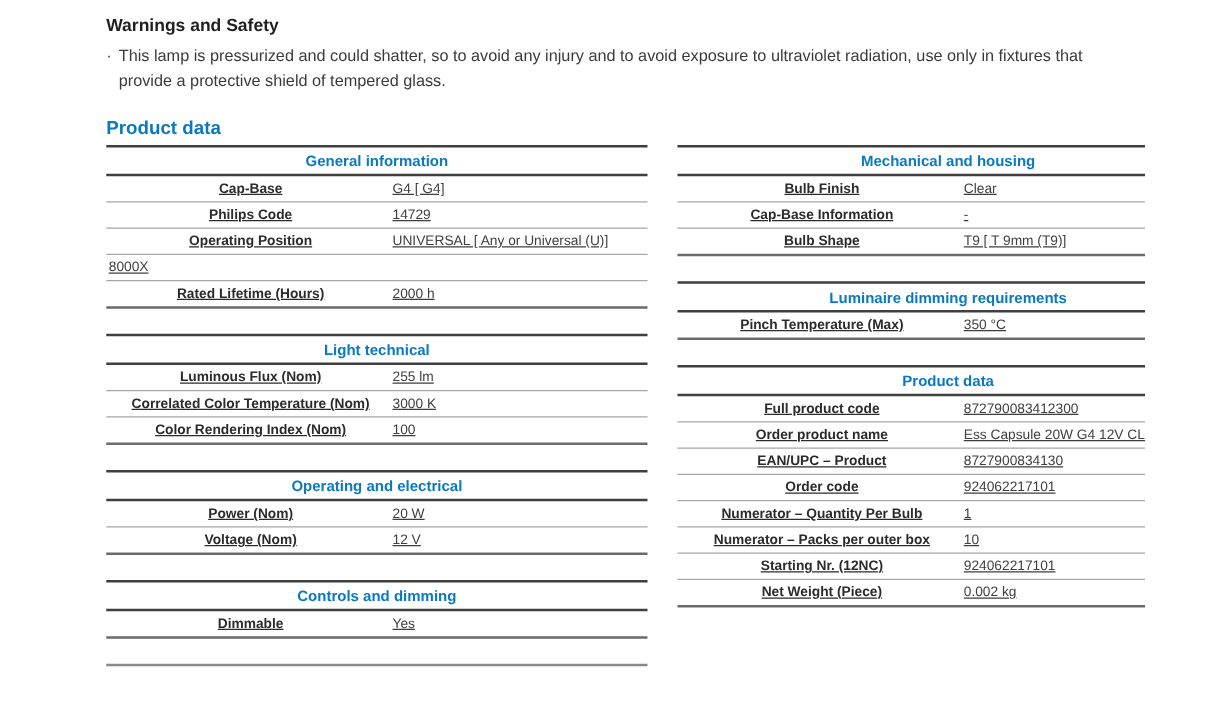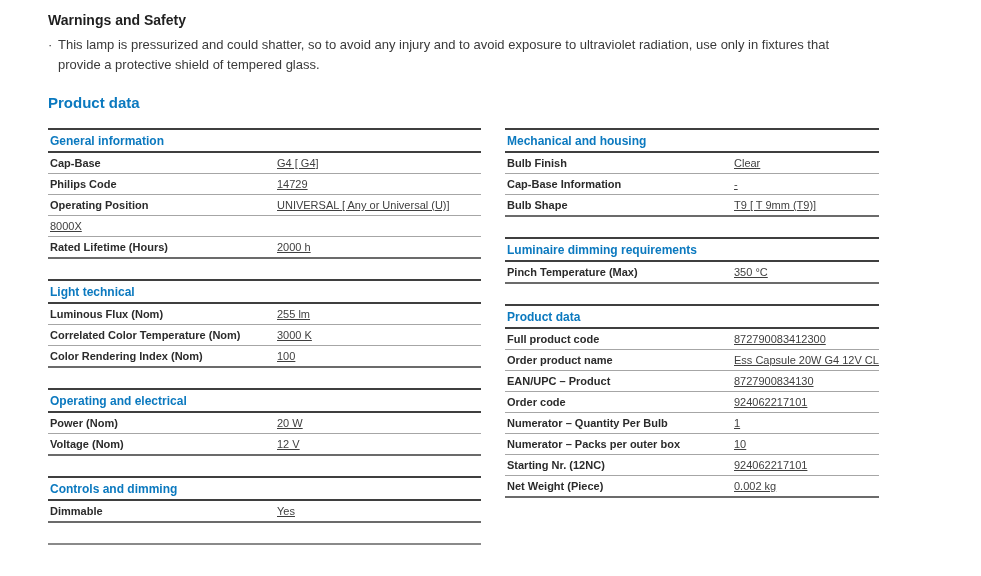--- a/index.html
+++ b/index.html
@@ -7,20 +7,21 @@
     padding: 0;
     background: #ffffff;
     font-family: "Liberation Sans", sans-serif;
   }
   .page {
     position: relative;
     width: 879px;
     height: 576px;
     background: #ffffff;
     overflow: hidden;
+    padding-left: 37px;
   }
   .content {
     padding: 12px 43px 0 48px;
   }
   .warnings-title {
     font-size: 14px;
     font-weight: bold;
     color: #1f1f1f;
     margin: 0 0 7px 0;
   }
@@ -41,21 +42,22 @@
   }
   .product-data-title {
     font-size: 15px;
     font-weight: bold;
     color: #0b79bf;
     margin: 19px 0 0 0;
   }
   .columns {
     display: flex;
     gap: 24px;
-    margin-top: 17px;
+    margin-top: 5px;
+    text-align: center;
   }
   .col {
     width: 433px;
     flex-shrink: 0;
   }
   .spec-table {
     border-top: 2px solid #3f3f3f;
     margin-bottom: 20px;
   }
   .sec-title {
@@ -75,20 +77,21 @@
     line-height: 12px;
   }
   .row:last-child {
     border-bottom: 2px solid #6b6b6b;
   }
   .lbl {
     width: 227px;
     flex-shrink: 0;
     font-weight: bold;
     color: #2b2b2b;
+    text-decoration: underline;
   }
   .val {
     color: #3f3f3f;
     text-decoration: underline;
   }
   .next-section-line {
     border-top: 2px solid #8a8a8a;
     margin-top: 17px;
   }
 </style>

